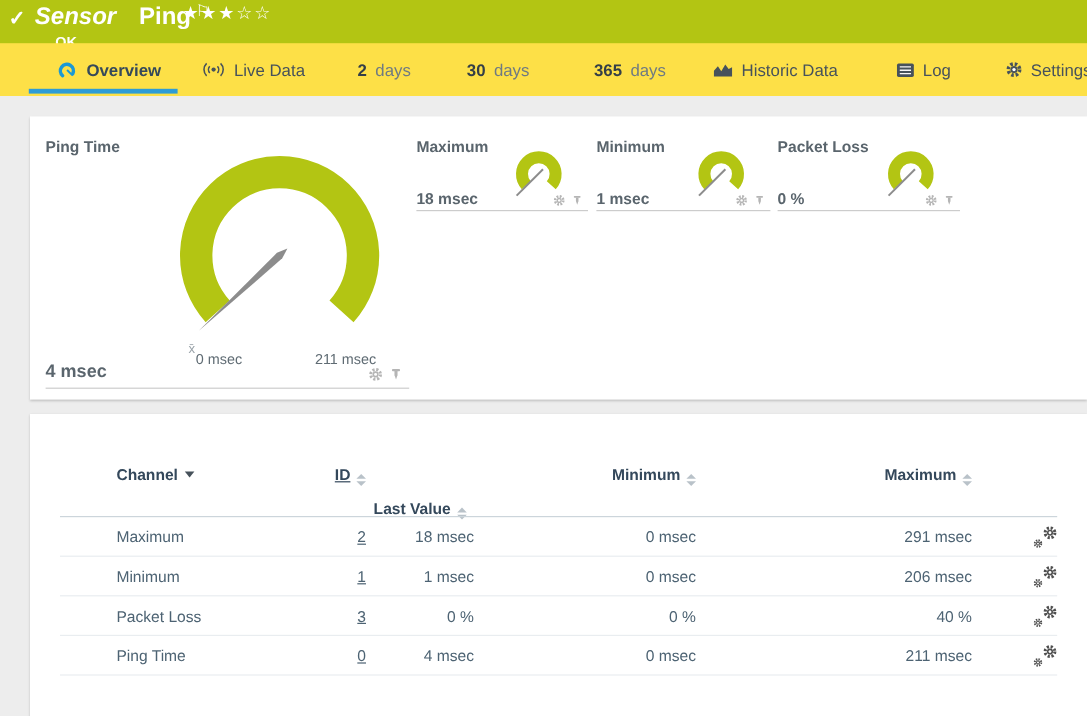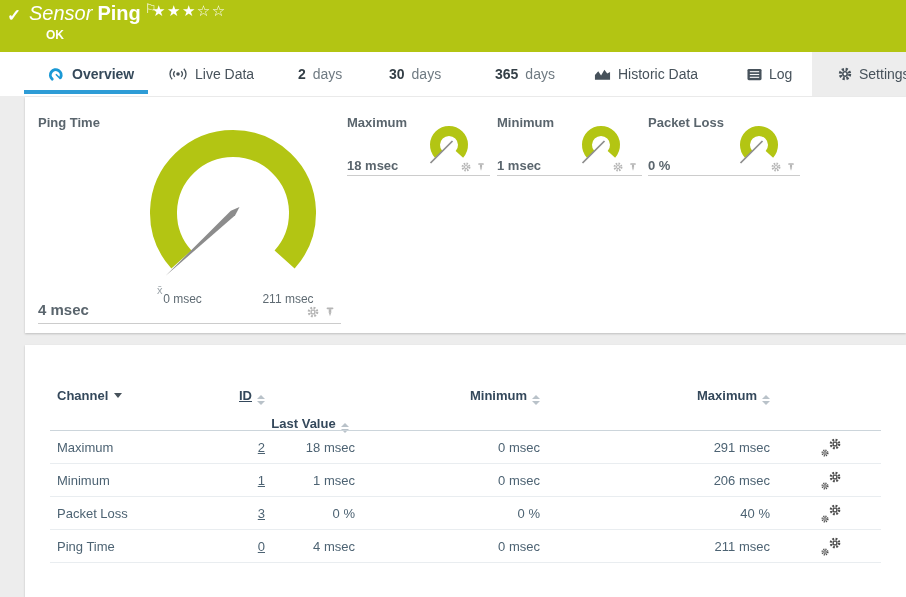--- a/index.html
+++ b/index.html
@@ -7,28 +7,28 @@
   body {
     width:906px; height:597px; position:relative; overflow:hidden;
     font-family:"Liberation Sans", sans-serif; background:#ededed;
     -webkit-font-smoothing:antialiased;
   }
 
   
   .banner { position:absolute; left:0; top:0; width:906px; height:52px; background:#b3c513; color:#fff; }
   .banner .check { position:absolute; left:7px; top:5px; font-size:17px; font-weight:bold; }
   .banner .title { position:absolute; left:29px; top:1px; font-size:20px; white-space:nowrap; }
-  .banner .title .prefix { font-style:italic; font-weight:400; margin-right:5px;text-align:center; }
+  .banner .title .prefix { font-style:italic; font-weight:700; margin-right:19px;text-align:center; }
   .banner .title .name { font-weight:700; }
   .banner .flag { font-size:13px; vertical-align:7px; margin-left:4px; font-weight:400; }
   .banner .stars { position:absolute; left:152px; top:2px; font-size:15px; letter-spacing:1.5px; }
   .banner .status { position:absolute; left:46px; top:28px; font-size:12px; font-weight:700; }
 
   
-  .tabbar { position:absolute; left:0; top:52px; width:812px; height:44px; background:#ffffff; }
+  .tabbar { position:absolute; left:0; top:36px; width:906px; height:44px; background:#fde047; }
   .tab { position:absolute; top:0; height:44px; display:flex; align-items:center; gap:7px;
          font-size:14px; color:#47525b; cursor:pointer; white-space:nowrap; }
   .tab svg { display:block; }
   .tab .num { font-weight:700; color:#343f47; }
   .tab .days { color:#6f7a82; }
   .tab.active { color:#35495a; font-weight:700; }
   .tab-underline { position:absolute; left:24px; top:38px; width:124px; height:4px; background:#2e9cd6; }
 
   #tab-overview { left:48px; }
   #tab-livedata { left:168px; }
@@ -71,21 +71,21 @@
   .mini-panel .icon-pair svg { width:10px; height:10px; }
 
   
   .thead { position:absolute; top:43px; left:25px; right:25px; display:flex; align-items:flex-start;
            font-size:13px; font-weight:700; color:#34485b; line-height:16px; }
   .thead-divider { position:absolute; top:85px; left:25px; right:25px; border-bottom:1px solid #ccd5db; }
   .tbody { position:absolute; top:86px; left:25px; right:25px; }
   .trow { height:33px; display:flex; align-items:center; font-size:13px; color:#4d6373;
           border-bottom:1px solid #e9edf0; }
 
-  .c-channel { width:160px; padding-left:7px; }
+  .c-channel { width:160px; padding-left:7px;margin-left:40px; }
   .c-id      { width:55px;  text-align:right;text-decoration:underline; }
   .c-last    { width:90px;  text-align:right; }
   .c-min     { width:185px; text-align:right; }
   .c-max     { width:230px; text-align:right; }
   .c-set     { flex:1; position:relative; height:100%; }
 
   .thead .c-last { text-align:center;margin-top:28px; }
   .thead .c-id, .thead .c-min, .thead .c-max { white-space:nowrap; }
 
   

